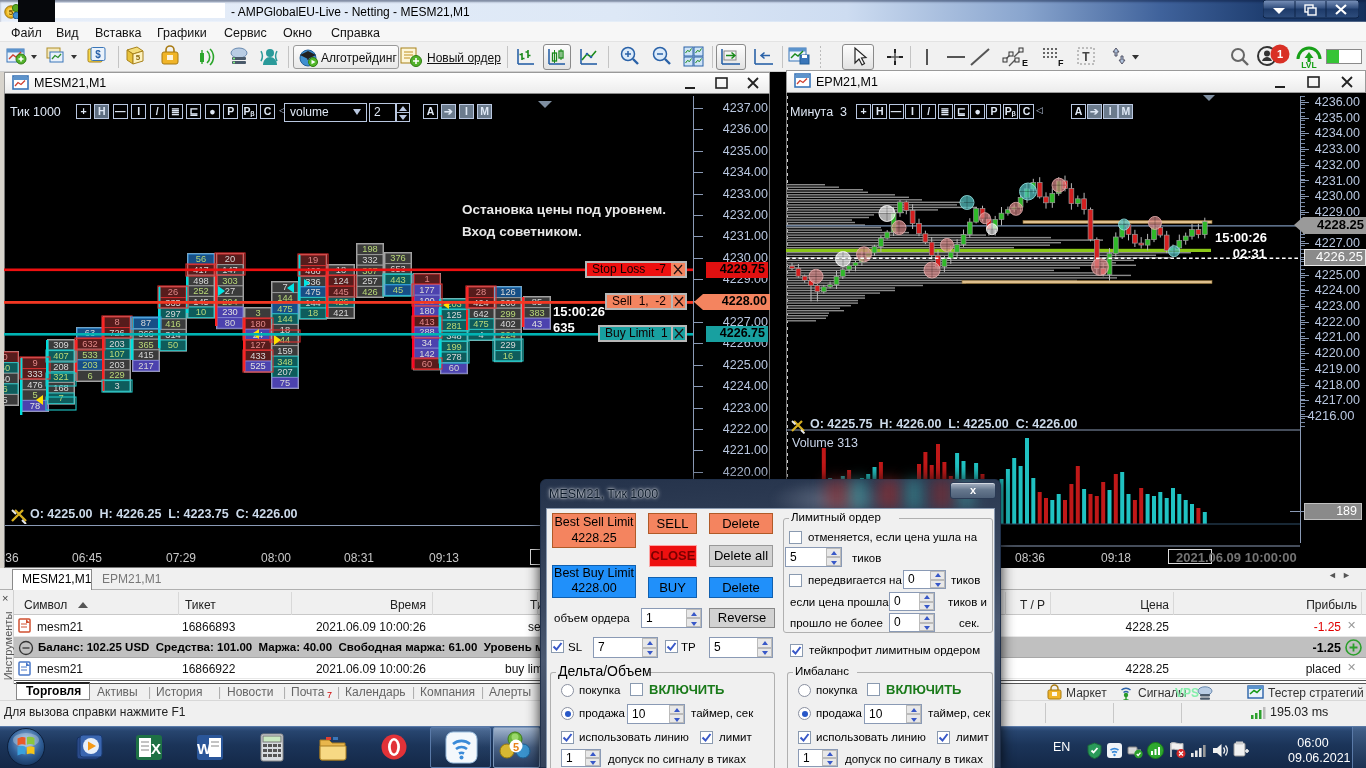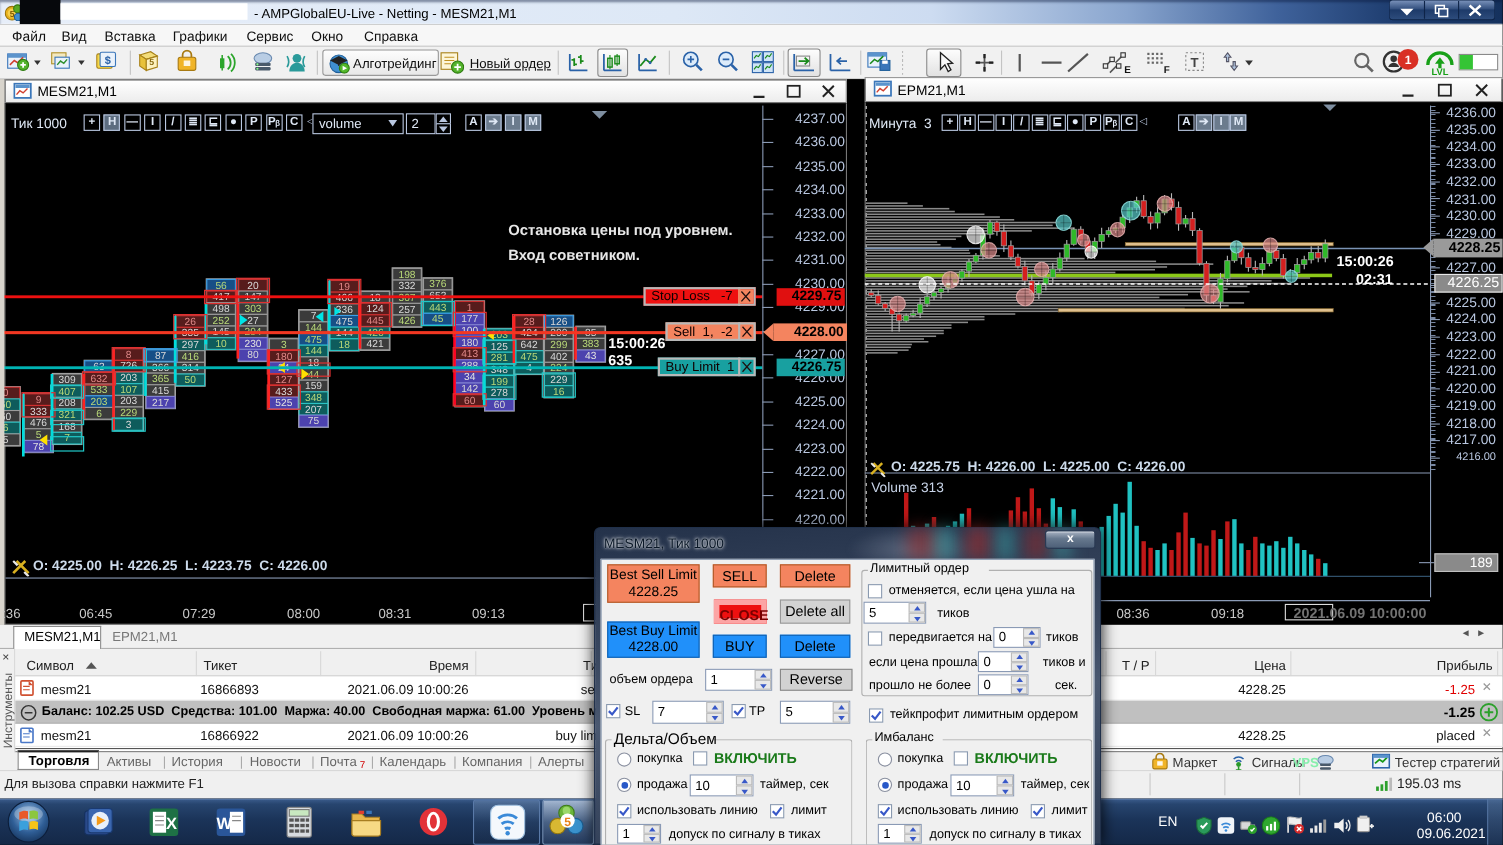--- a/index.html
+++ b/index.html
@@ -1056,21 +1056,21 @@
 <div style="position:absolute;left:1302px;top:330px;font-size:12.5px;color:#b9c7e0;white-space:nowrap;line-height:14.5px;width:58px;text-align:right;">4221.00</div>
 <div style="position:absolute;left:1300px;top:353px;width:9px;height:1px;background:#8a9ab5;"></div>
 <div style="position:absolute;left:1302px;top:346px;font-size:12.5px;color:#b9c7e0;white-space:nowrap;line-height:14.5px;width:58px;text-align:right;">4220.00</div>
 <div style="position:absolute;left:1300px;top:369px;width:9px;height:1px;background:#8a9ab5;"></div>
 <div style="position:absolute;left:1302px;top:362px;font-size:12.5px;color:#b9c7e0;white-space:nowrap;line-height:14.5px;width:58px;text-align:right;">4219.00</div>
 <div style="position:absolute;left:1300px;top:385px;width:9px;height:1px;background:#8a9ab5;"></div>
 <div style="position:absolute;left:1302px;top:378px;font-size:12.5px;color:#b9c7e0;white-space:nowrap;line-height:14.5px;width:58px;text-align:right;">4218.00</div>
 <div style="position:absolute;left:1300px;top:400px;width:9px;height:1px;background:#8a9ab5;"></div>
 <div style="position:absolute;left:1302px;top:393px;font-size:12.5px;color:#b9c7e0;white-space:nowrap;line-height:14.5px;width:58px;text-align:right;">4217.00</div>
 <div style="position:absolute;left:1300px;top:416px;width:9px;height:1px;background:#8a9ab5;"></div>
-<div style="position:absolute;left:1302px;top:409px;font-size:10px;color:#b9c7e0;white-space:nowrap;line-height:14.5px;width:58px;text-align:right;">4216.00</div>
+<div style="position:absolute;left:1302px;top:409px;font-size:13px;color:#b9c7e0;white-space:nowrap;line-height:14.5px;width:58px;text-align:center;">4216.00</div>
 <div style="position:absolute;left:1294px;top:217px;width:0;height:0;border-top:8px solid transparent;border-bottom:8px solid transparent;border-right:9px solid #9a9a9a;"></div>
 <div style="position:absolute;left:1303px;top:217px;width:63px;height:17px;background:#9a9a9a;color:#000;font-size:13px;font-weight:bold;text-align:right;padding-right:2px;line-height:16px;">4228.25</div>
 <div style="position:absolute;left:1304px;top:249px;width:62px;height:17px;background:#8a8a8a;border:1px solid #e8e8e8;color:#fff;font-size:13px;text-align:right;padding-right:2px;line-height:14px;">4226.25</div>
 <div style="position:absolute;left:1290px;top:511px;width:14px;height:1px;background:#8a9ab5;"></div>
 <div style="position:absolute;left:1304px;top:503px;width:58px;height:17px;background:#8a8a8a;border:1px solid #c0c0c0;color:#fff;font-size:12.5px;text-align:right;padding-right:4px;line-height:14px;">189</div>
 <div style="position:absolute;left:1015px;top:551px;font-size:12px;color:#c8c8c8;white-space:nowrap;line-height:14px;">08:36</div>
 <div style="position:absolute;left:1101px;top:551px;font-size:12px;color:#c8c8c8;white-space:nowrap;line-height:14px;">09:18</div>
 <div style="position:absolute;left:1168px;top:549px;width:44px;height:15px;border:1px solid #ddd;"></div>
 <div style="position:absolute;left:1176px;top:550px;font-size:13px;color:#737373;white-space:nowrap;line-height:15px;font-weight:bold;">2021.06.09 10:00:00</div>
 <div style="position:absolute;left:0px;top:568px;width:1366px;height:22px;background:#f0f0f0;border-bottom:1px solid #b0b0b0;"></div>
@@ -1338,21 +1338,21 @@
 <div style="position:absolute;left:878px;top:479px;width:22px;height:30px;background:rgba(160,45,45,.6);filter:blur(7px);"></div>
 <div style="position:absolute;left:906px;top:479px;width:16px;height:30px;background:rgba(60,170,170,.5);filter:blur(7px);"></div>
 <div style="position:absolute;left:932px;top:479px;width:20px;height:30px;background:rgba(150,40,40,.55);filter:blur(7px);"></div>
 <div style="position:absolute;left:958px;top:479px;width:16px;height:30px;background:rgba(70,180,180,.45);filter:blur(7px);"></div>
 <div style="position:absolute;left:549px;top:487px;font-size:12.5px;color:#0a1828;white-space:nowrap;line-height:14.5px;text-shadow:0 0 4px rgba(255,255,255,.9),0 0 2px rgba(255,255,255,.9);">MESM21, Тик  1000</div>
 <div style="position:absolute;left:950px;top:482px;width:46px;height:17px;background:linear-gradient(#aab4c4,#66788e 45%,#4e6078);border:1px solid #2a3a54;border-radius:3px;box-shadow:inset 0 1px 0 rgba(255,255,255,.5);color:#fff;font-weight:bold;font-size:11px;text-align:center;line-height:15px;">x</div>
 <div style="position:absolute;left:546px;top:508px;width:449px;height:260px;background:#f0f0f0;border:1px solid #8a9ab0;border-bottom:none;"></div>
 <div style="position:absolute;left:552px;top:513px;width:84px;height:35px;background:#f4845f;border:1px solid #b05a28;color:#000;font-size:12.5px;text-align:center;line-height:16px;">Best Sell Limit<br>4228.25</div>
 <div style="position:absolute;left:648px;top:513px;width:49px;height:21px;background:#f4845f;border:1px solid #b05a28;color:#000;font-size:13px;text-align:center;line-height:19px;">SELL</div>
 <div style="position:absolute;left:709px;top:513px;width:64px;height:21px;background:#f4845f;border:1px solid #b05a28;color:#000;font-size:13px;text-align:center;line-height:19px;">Delete</div>
-<div style="position:absolute;left:649px;top:545px;width:48px;height:22px;background:#ee1010;border:5px solid #fca5a5;color:#7a0000;font-size:13px;text-align:center;line-height:20px;font-weight:bold;">CLOSE</div>
+<div style="position:absolute;left:649px;top:545px;width:48px;height:22px;background:#ee1010;border:1px solid #fca5a5;color:#7a0000;font-size:13px;text-align:center;line-height:20px;font-weight:bold;">CLOSE</div>
 <div style="position:absolute;left:709px;top:545px;width:64px;height:22px;background:#d2d2d2;border:1px solid #999;color:#000;font-size:13px;text-align:center;line-height:20px;">Delete all</div>
 <div style="position:absolute;left:552px;top:565px;width:84px;height:33px;background:#2090fa;border:1px solid #1060b0;color:#000;font-size:12.5px;text-align:center;line-height:15px;">Best Buy Limit<br>4228.00</div>
 <div style="position:absolute;left:648px;top:577px;width:49px;height:21px;background:#2090fa;border:1px solid #1060b0;color:#000;font-size:13px;text-align:center;line-height:19px;">BUY</div>
 <div style="position:absolute;left:709px;top:577px;width:64px;height:21px;background:#2090fa;border:1px solid #1060b0;color:#000;font-size:13px;text-align:center;line-height:19px;">Delete</div>
 <div style="position:absolute;left:554px;top:612px;font-size:11.5px;color:#000;white-space:nowrap;line-height:13.5px;">объем ордера</div>
 <div style="position:absolute;left:641px;top:608px;width:61px;height:20px;background:#fff;border:1px solid #8a9ab5;color:#000;font-size:12px;line-height:18px;padding-left:4px;">1</div>
 <div style="position:absolute;left:686px;top:609px;width:15px;height:9.0px;background:#e8e8e8;border:1px solid #bbb;"></div>
 <div style="position:absolute;left:686px;top:618.0px;width:15px;height:9.0px;background:#e8e8e8;border:1px solid #bbb;"></div>
 <div style="position:absolute;left:690.5px;top:611.5px;width:0;height:0;border-left:3px solid transparent;border-right:3px solid transparent;border-bottom:4px solid #3858c8;"></div>
 <div style="position:absolute;left:690.5px;top:621.5px;width:0;height:0;border-left:3px solid transparent;border-right:3px solid transparent;border-top:4px solid #3858c8;"></div>

